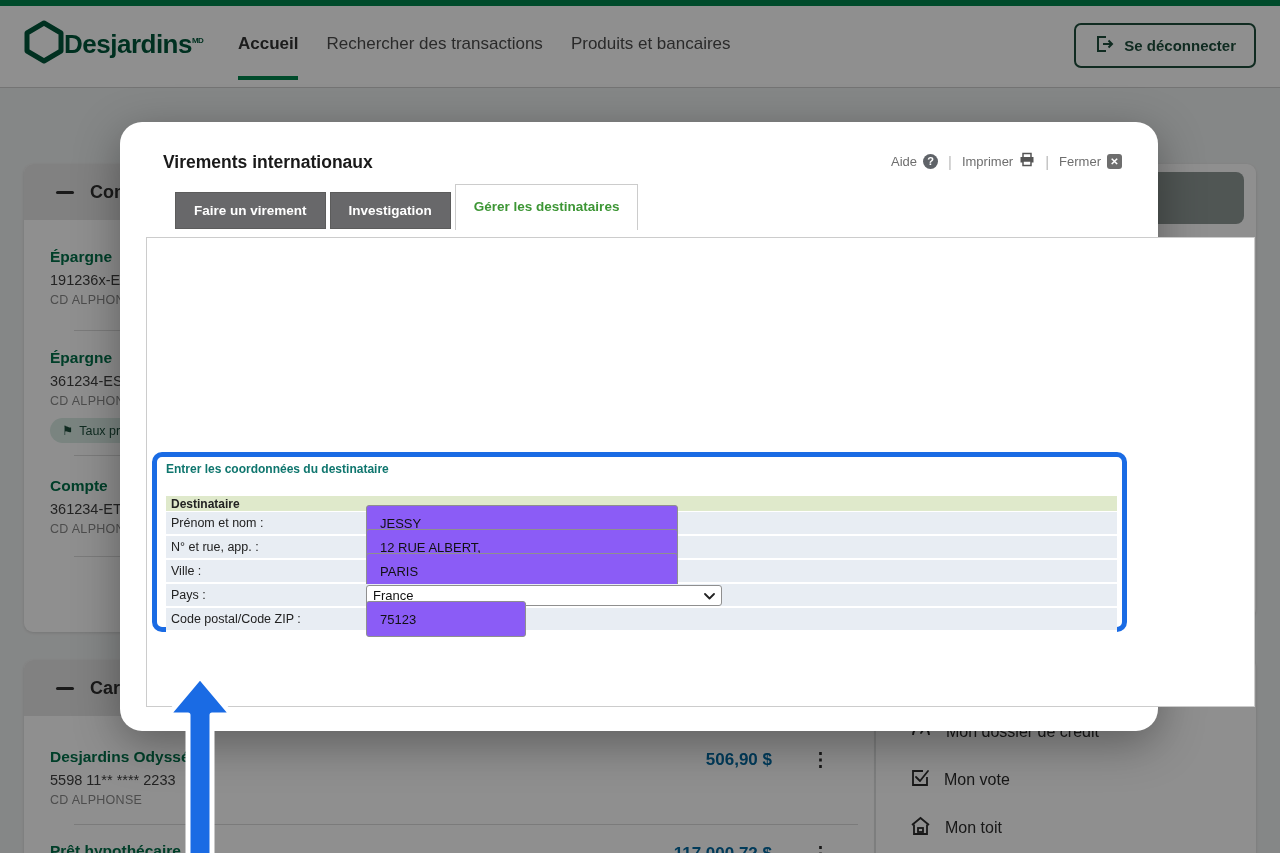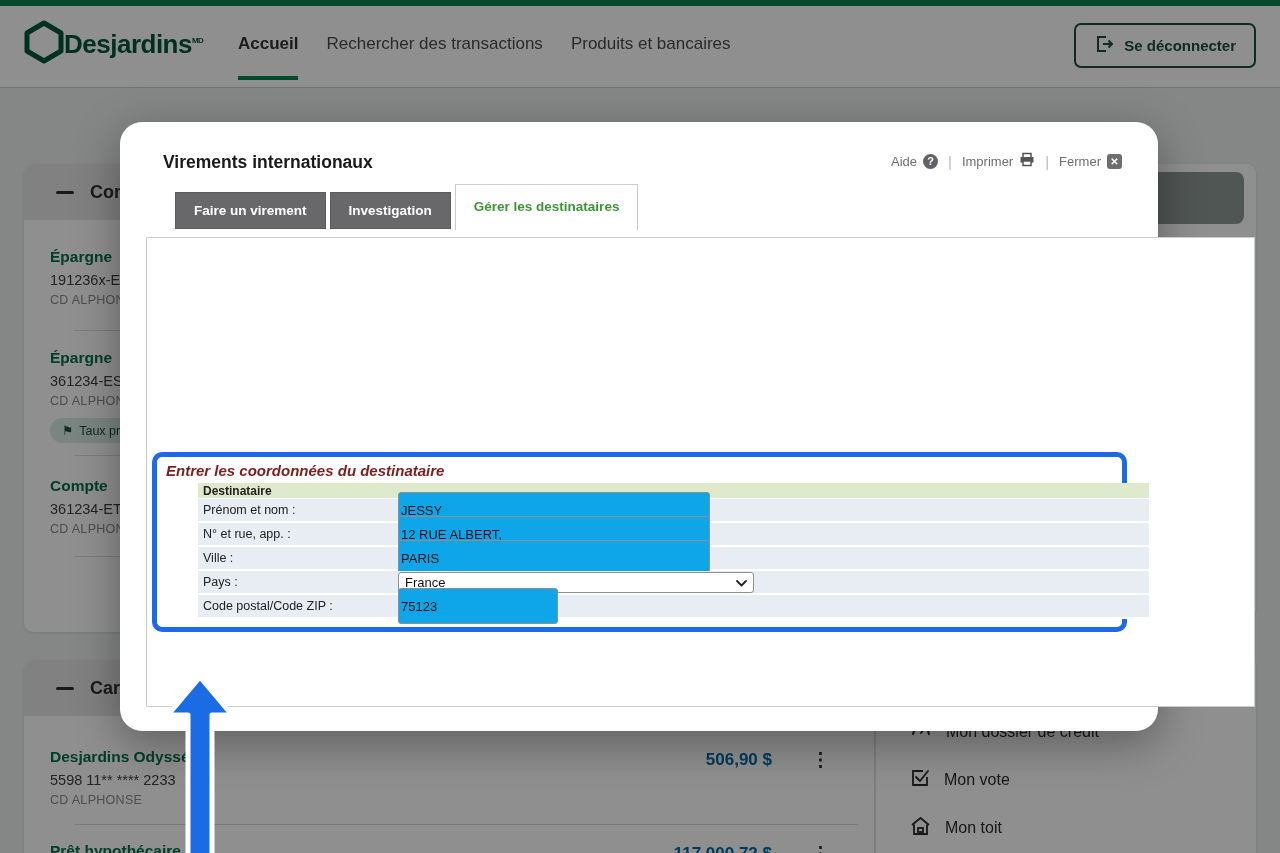--- a/index.html
+++ b/index.html
@@ -46,30 +46,30 @@
   .x-square { width:15px; height:15px; border-radius:3px; background:#6e6e6e; color:#fff; font-size:10px; font-weight:bold; display:inline-flex; align-items:center; justify-content:center; }
   .tabs { position:absolute; left:55px; top:62px; display:flex; align-items:flex-end; z-index:2; }
   .tab { background:#68686a; border:1px solid #5c5c5c; color:#fff; font-size:13.5px; font-weight:bold; padding:10px 18px; margin-right:4px; cursor:pointer; }
   .tab.active { background:#fff; border:1px solid #ccc; border-bottom:none; color:#3d9635; padding:14px 18px 16px 18px; margin-bottom:-1px; }
   .panel { position:absolute; left:26px; top:115px; width:1109px; height:470px; border:1px solid #ccc; background:#fff; z-index:1; }
   .m-h2 { position:absolute; left:46px; top:150px; font-size:17px; font-weight:bold; color:#222; }
   .m-h3 { position:absolute; left:46px; top:195px; font-size:15px; font-weight:bold; color:#222; }
   .m-intro { position:absolute; left:44px; top:231px; font-size:13px; color:#333; display:flex; align-items:center; gap:5px; }
   .m-intro sup { font-size:10px; }
   .q-dark { width:15px; height:15px; border-radius:50%; background:#4a4a4a; color:#fff; font-size:11px; font-weight:bold; display:inline-flex; align-items:center; justify-content:center; }
-  .m-label { font-size:15px; font-weight:bold; color:#7f1d1d;font-style:italic; }
+  .m-label { font-size:12px; font-weight:bold; color:#0f766e; }
   .tbl { position:absolute; left:46px; width:951px; }
   .tbl-head { height:17px; background:#dfe9cb; border-top:1px solid #ababab; border-bottom:1px solid #fff; font-size:12px; font-weight:bold; color:#222; padding:1px 0 0 5px; }
   .tbl-row { height:19px; background:#e9eef3; border-bottom:1px solid #c6c6c6; font-size:12.5px; color:#222; padding:2px 0 0 5px; cursor:pointer; }
   .bluebox { position:absolute; left:32px; top:330px; width:975px; height:180px; border:5px solid #1a6be4; border-radius:10px; z-index:3; }
-  .formtbl { position:absolute; left:46px; top:361px; width:951px; z-index:4;margin-left:32px; }
+  .formtbl { position:absolute; left:46px; top:374px; width:951px; z-index:4; }
   .frm-head { height:16px; background:#dfe9cb; font-size:12px; font-weight:bold; color:#222; padding:1px 0 0 5px; border-bottom:1px solid #fff; }
   .frm-row { height:24px; background:#e8edf3; border-bottom:2px solid #fff; display:flex; align-items:center; position:relative; }
   .frm-label { font-size:12.5px; color:#222; padding-left:5px; width:200px; }
-  .frm-input { height:36px; border:1px solid #8f8f8f; border-radius:3px; background:#0ea5e9; font-family:"Liberation Sans",sans-serif; font-size:13px; color:#111; padding:0 2px; }
+  .frm-input { height:36px; border:1px solid #8f8f8f; border-radius:3px; background:#8b5cf6; font-family:"Liberation Sans",sans-serif; font-size:13px; color:#111; padding:0 13px; }
   .frm-select { height:21px; width:356px; border:1px solid #8f8f8f; border-radius:3px; background:#fff; font-size:13px; color:#111; display:flex; align-items:center; justify-content:space-between; padding:0 6px; cursor:pointer; }
   .btn-next { position:absolute; left:46px; top:524px; height:29px; padding:0 17px; background:#1b7b33; border:1px solid #11551f; border-radius:4px; color:#fff; font-size:13.5px; font-weight:bold; cursor:pointer; }
   .btn-cancel { position:absolute; left:139px; top:524px; height:29px; padding:0 17px; background:#fff; border:2px solid #2a7d3b; border-radius:4px; color:#2a7d3b; font-size:13.5px; font-weight:bold; cursor:pointer; }
   .arrow-svg { position:absolute; left:160px; top:669px; z-index:200; }
 </style>
 </head>
 <body>
 
 <div class="page">
 

